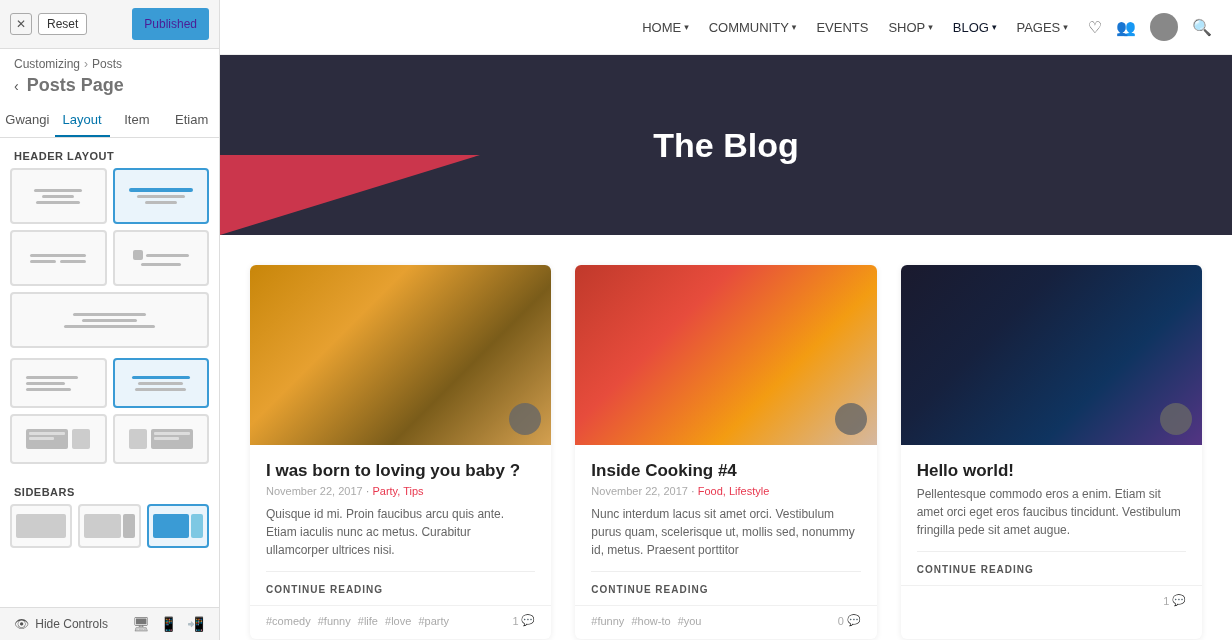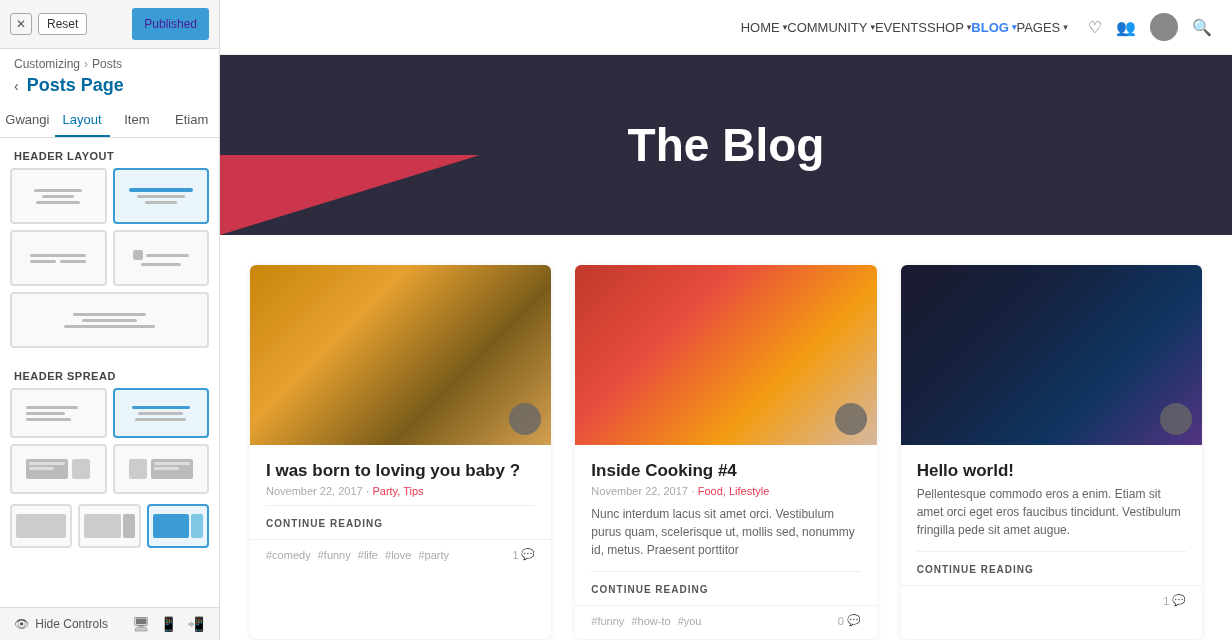--- a/index.html
+++ b/index.html
@@ -8,21 +8,21 @@
     
     .left-panel { width: 220px; min-width: 220px; background: #fff; border-right: 1px solid #ddd; display: flex; flex-direction: column; height: 640px; overflow-y: auto; }
     .panel-top-bar { display: flex; align-items: center; gap: 6px; padding: 8px 10px; border-bottom: 1px solid #ddd; background: #f5f5f5; }
     .close-btn { background: none; border: 1px solid #aaa; border-radius: 3px; width: 22px; height: 22px; cursor: pointer; display: flex; align-items: center; justify-content: center; font-size: 12px; color: #555; }
     .reset-btn { background: #fff; border: 1px solid #aaa; border-radius: 3px; padding: 3px 8px; font-size: 12px; cursor: pointer; color: #333; }
     .published-btn { background: #3a9bd5; border: none; border-radius: 3px; padding: 9px 12px; font-size: 12px; cursor: pointer; color: #4c1d95; margin-left: auto; }
     .breadcrumb { padding: 8px 14px 0; font-size: 12px; color: #666; display: flex; align-items: center; gap: 4px; }
     .breadcrumb .sep { color: #999; }
     .panel-back { display: flex; align-items: center; gap: 8px; padding: 4px 14px 8px; }
     .back-arrow { color: #555; font-size: 14px; cursor: pointer; }
-    .panel-page-title { font-size: 18px; font-weight: 600; color: #0369a1; }
+    .panel-page-title { font-size: 18px; font-weight: 600; color: #737373; }
     .panel-tabs { display: flex; border-bottom: 1px solid #ddd; }
     .panel-tab { flex: 1; text-align: center; padding: 8px 4px; font-size: 13px; color: #555; cursor: pointer; border-bottom: 2px solid transparent; }
     .panel-tab.active { color: #0073aa; border-bottom: 2px solid #0073aa; }
     .panel-section-title { font-size: 11px; font-weight: 600; color: #444; padding: 12px 14px 6px; text-transform: uppercase; letter-spacing: 0.5px; }
     .layout-grid { display: grid; grid-template-columns: 1fr 1fr; gap: 6px; padding: 0 10px 10px; }
     .layout-option { border: 2px solid #ddd; border-radius: 4px; padding: 8px 6px; cursor: pointer; background: #f9f9f9; display: flex; flex-direction: column; gap: 3px; align-items: center; min-height: 56px; justify-content: center; }
     .layout-option.active { border-color: #3a9bd5; background: #eaf4fb; }
     .layout-option.wide { grid-column: 1 / -1; }
     .layout-line { height: 3px; background: #bbb; border-radius: 2px; width: 70%; }
     .layout-line.short { width: 50%; }
@@ -42,31 +42,31 @@
     .view-icons { margin-left: auto; display: flex; gap: 10px; }
     .view-icon { color: #777; font-size: 14px; cursor: pointer; }
 
     
     .preview-area { flex: 1; overflow-y: auto; background: #fff; }
     .site-header { background: #fff; border-bottom: 1px solid #eee; display: flex; align-items: center; padding: 0 20px; height: 55px; }
     .site-logo { display: flex; align-items: center; gap: 8px; }
     .logo-circle { width: 32px; height: 32px; background: #e8384f; border-radius: 50%; display: flex; align-items: center; justify-content: center; }
     .logo-inner { width: 16px; height: 16px; background: #fff; border-radius: 50%; opacity: 0.8; }
     .site-name { font-size: 18px; font-weight: 700; color: #333; }
-    .main-nav { display: flex; margin-left: auto; }
+    .main-nav { display: flex; gap: 20px; margin-left: auto; }
     .nav-item { font-size: 13px; color: #444; cursor: pointer; display: flex; align-items: center; gap: 3px; }
-    .nav-item.blog-active { color: #3b82f6; font-weight: 700; }
+    .nav-item.blog-active { color: #0f172a; font-weight: 400; }
     .nav-item .caret { font-size: 9px; }
     .header-icons { display: flex; gap: 14px; margin-left: 20px; align-items: center; }
     .header-icon { font-size: 16px; color: #555; cursor: pointer; }
     .avatar-circle { width: 28px; height: 28px; background: #888; border-radius: 50%; }
 
     .blog-hero { background: linear-gradient(135deg, #2c2c3e 60%, transparent 60%), linear-gradient(135deg, transparent 60%, #e8384f 60%); background-color: #2c2c3e; min-height: 180px; display: flex; align-items: center; justify-content: center; position: relative; overflow: hidden; }
     .blog-hero-bg { position: absolute; inset: 0; background: #2c2c3e; }
-    .blog-hero h1 { font-size: 46px; font-weight: 700; color: #fff; position: relative; z-index: 2; text-align: center; padding: 40px 20px; }
+    .blog-hero h1 { font-size: 34px; font-weight: 700; color: #fff; position: relative; z-index: 2; text-align: center; padding: 40px 20px; }
 
     .blog-posts-grid { display: grid; grid-template-columns: 1fr 1fr 1fr; gap: 24px; padding: 30px 30px 20px; }
     .post-card { background: #fff; border-radius: 6px; overflow: hidden; box-shadow: 0 1px 6px rgba(0,0,0,0.08); }
     .post-thumb { position: relative; height: 180px; overflow: hidden; }
     .post-thumb-overlay { position: absolute; bottom: 10px; right: 10px; width: 32px; height: 32px; background: #666; border-radius: 50%; opacity: 0.8; }
     .post-body { padding: 16px 16px 10px; }
     .post-title { font-size: 17px; font-weight: 700; color: #222; margin-bottom: 4px; }
     .post-meta { font-size: 11px; color: #999; margin-bottom: 8px; }
     .post-meta .date { color: #aaa; }
     .post-meta .cat { color: #e8384f; }
@@ -155,21 +155,20 @@
 
     <div class="layout-option wide">
       <div class="layout-line-group">
         <div class="layout-line" style="width:40%"></div>
         <div class="layout-line short" style="width:30%"></div>
         <div class="layout-line" style="width:50%"></div>
       </div>
     </div>
   </div>
 
-  <div class="panel-section-title">Header Spread</div>
   <div class="spread-grid">
     <div class="spread-option">
       <div style="display:flex; flex-direction:column; gap:3px; width:80%; align-items:flex-start">
         <div style="background:#bbb; height:3px; width:80%; border-radius:2px;"></div>
         <div style="background:#bbb; height:3px; width:60%; border-radius:2px;"></div>
         <div style="background:#bbb; height:3px; width:70%; border-radius:2px;"></div>
       </div>
     </div>
     <div class="spread-option active">
       <div style="display:flex; flex-direction:column; gap:3px; width:80%; align-items:center">
@@ -191,20 +190,21 @@
       <div style="display:flex; gap:4px; width:80%">
         <div style="background:#ccc; flex:1; height:20px; border-radius:2px;"></div>
         <div style="background:#bbb; flex:2; height:20px; border-radius:2px; display:flex; flex-direction:column; gap:2px; padding:3px">
           <div style="background:#ddd; height:3px; border-radius:1px;"></div>
           <div style="background:#ddd; height:3px; border-radius:1px; width:70%;"></div>
         </div>
       </div>
     </div>
   </div>
 
+  <div class="panel-section-title">Sidebars</div>
   <div class="sidebar-grid">
     <div class="sidebar-option">
       <div style="background:#ccc; width:100%; height:24px; border-radius:2px;"></div>
     </div>
     <div class="sidebar-option">
       <div class="sb-inner">
         <div class="sb-main"></div>
         <div class="sb-side"></div>
       </div>
     </div>
@@ -262,20 +262,21 @@
       <div class="post-thumb img-leaf">
         <div class="post-thumb-overlay"></div>
       </div>
       <div class="post-body">
         <div class="post-title">I was born to loving you baby ?</div>
         <div class="post-meta">
           <span class="date">November 22, 2017</span>
           <span> · </span>
           <span class="cat">Party, Tips</span>
         </div>
+        <div class="post-excerpt">Quisque id mi. Proin faucibus arcu quis ante. Etiam iaculis nunc ac metus. Curabitur ullamcorper ultrices nisi.</div>
         <span class="continue-reading">CONTINUE READING</span>
       </div>
       <div class="post-footer">
         <div class="post-tags">
           <span class="post-tag">#comedy</span>
           <span class="post-tag">#funny</span>
           <span class="post-tag">#life</span>
           <span class="post-tag">#love</span>
           <span class="post-tag">#party</span>
         </div>

